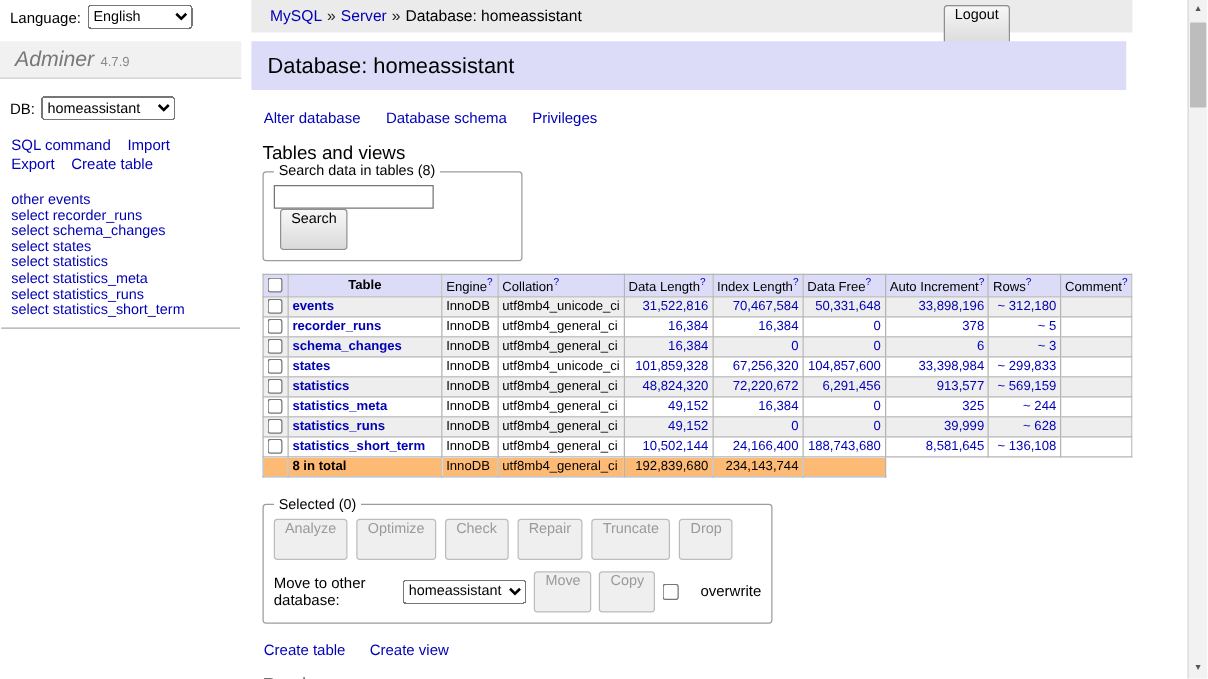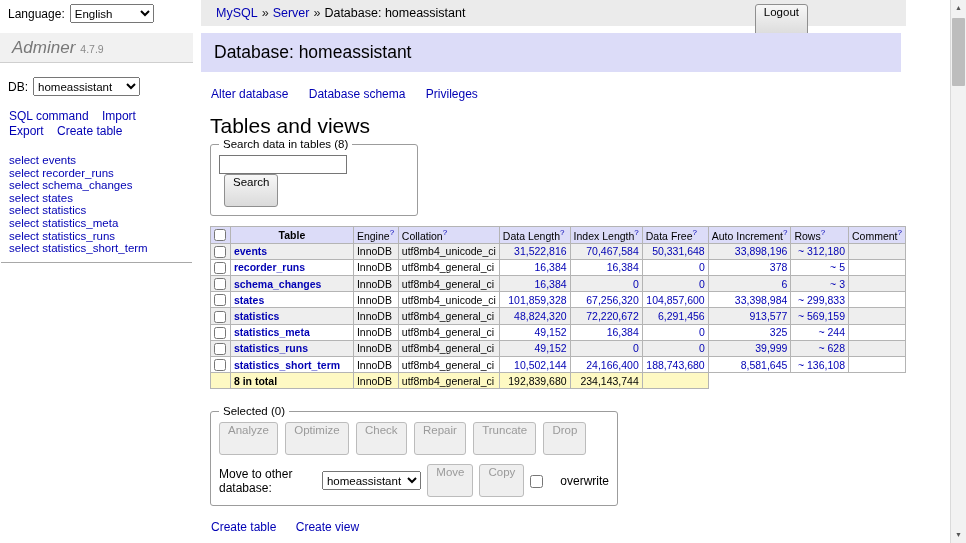--- a/index.html
+++ b/index.html
@@ -47,21 +47,21 @@
   .sidebar hr { margin:7px 0 0 1px; border:none; border-top:1px solid #a8a8a8; width:191px; }
 
   
   .main { position:absolute; left:201px; top:26px; width:705px; height:517px; overflow:hidden; }
   .page-title {
     margin-top:7px; height:39px; width:700px; background:#dcdcf8;
     font-size:17.5px; font-weight:normal; line-height:39px; padding-left:13px;
   }
   .actions { margin:15px 0 0 10px; }
   .actions a { margin-right:17px; }
-  h3 { font-size:21px; font-weight:normal; margin:13px 0 0 9px; }
+  h3 { font-size:15px; font-weight:normal; margin:13px 0 0 9px; }
 
   fieldset { border:1px solid #9c9c9c; border-radius:3px; padding:5px 8px 8px; }
   legend { font-size:11.5px; padding:0 4px; }
   .fs-search { width:208px; margin:0 0 0 9px; }
   .fs-search input[type=text] {
     width:128px; height:19px; border:1px solid #767676; font-size:12px; padding:1px 3px;
     font-family:inherit; vertical-align:middle;
   }
   .fs-search button { margin-left:5px; vertical-align:middle; }
 
@@ -73,21 +73,21 @@
   }
   thead th { background:#dcdcf8; font-weight:normal; font-size:10.5px; }
   thead th.h-table { font-weight:bold; text-align:center; }
   thead sup { font-size:8px; color:#0000b4; cursor:pointer; }
   .c-check { text-align:center; }
   .c-check input { width:12px; height:12px; vertical-align:middle; }
   .c-name a { font-weight:bold; }
   .c-num { text-align:right; }
   .c-num a { display:block; }
   tbody tr:nth-child(odd) td { background:#eeeeee; }
-  tfoot td { background:#fef9c3; }
+  tfoot td { background:#fdba74; }
   .total-name { font-weight:bold; }
 
   
   .fs-selected { width:408px; margin:16px 0 0 9px; }
   .btn-row button { margin-right:4px; }
   .move-row { margin-top:9px; display:flex; align-items:center; gap:6px; }
   .move-row select { width:132px; height:19px; font-size:11.5px; font-family:inherit; }
   .move-row label { display:flex; align-items:flex-end; gap:17px; }
 
   .create-links { margin:14px 0 0 10px; }
@@ -139,21 +139,21 @@
   <div class="sb-links">
   <a>SQL command</a>
 
   <a>Import</a>
 
   <a>Export</a>
 
   <a>Create table</a>
 </div>
   <div class="tables-list">
-  <p><a>select events</a></p>
+  <p><a>other events</a></p>
 
   <p><a>select recorder_runs</a></p>
 
   <p><a>select schema_changes</a></p>
 
   <p><a>select states</a></p>
 
   <p><a>select statistics</a></p>
 
   <p><a>select statistics_meta</a></p>

